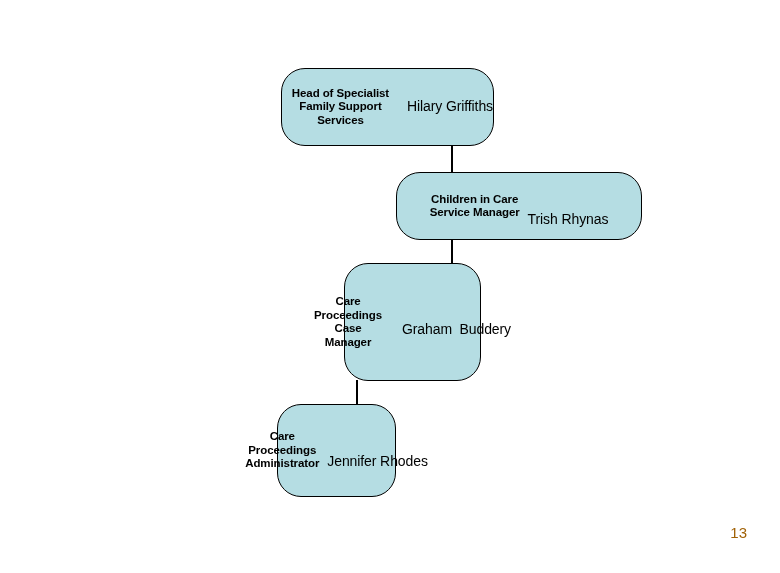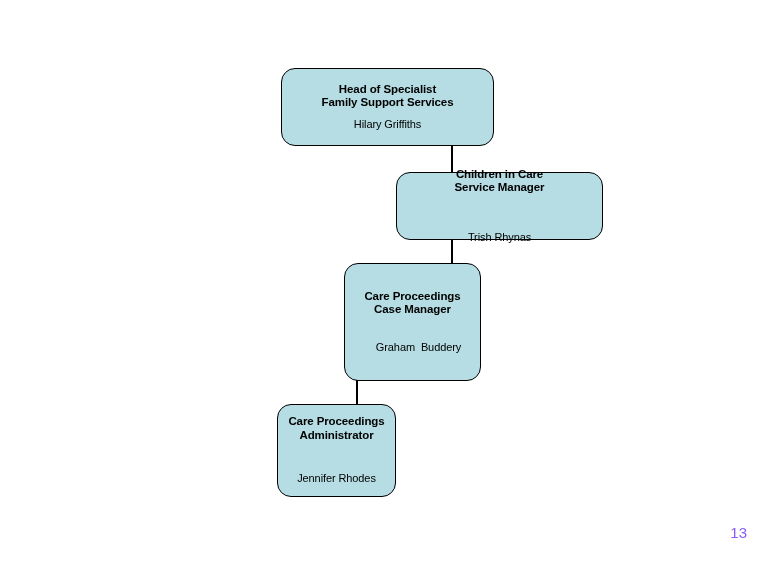--- a/index.html
+++ b/index.html
@@ -13,48 +13,47 @@
     height: 573px;
     background: #ffffff;
     overflow: hidden;
     font-family: "Liberation Sans", sans-serif;
   }
   .node {
     position: absolute;
     box-sizing: border-box;
     background: #b5dde3;
     border: 1.4px solid #000000;
-    border-radius: 14px;
+    border-radius: 24px;
     display: flex;
-    flex-direction: column;
     align-items: center;
     justify-content: center;
     text-align: center;
     color: #000000;
     gap: 8px;
   }
   .node-title {
     font-weight: bold;
     font-size: 11.5px;
     line-height: 13.5px;
     letter-spacing: -0.1px;
     white-space: pre-line;
   }
   .node-person {
     font-weight: normal;
-    font-size: 11px;
+    font-size: 14px;
     line-height: 13.5px;
     letter-spacing: -0.1px;
     white-space: pre;
   }
   
   #node-0 { left: 281px; top: 68px;  width: 213px; height: 78px; }
   #node-0 .node-person { margin-top: 0px; }
 
-  #node-1 { left: 396px; top: 172px; width: 207px; height: 68px; }
+  #node-1 { left: 396px; top: 172px; width: 246px; height: 68px; }
   #node-1 .node-person { margin-top: 28px; }
 
   #node-2 { left: 344px; top: 263px; width: 137px; height: 118px; }
   #node-2 .node-person { margin-top: 16px; margin-left: 12px; }
 
   #node-3 { left: 277px; top: 404px; width: 119px; height: 93px; }
   #node-3 .node-person { margin-top: 22px; }
 
   .connector {
     position: absolute;
@@ -63,21 +62,21 @@
   }
   #connector-0 { left: 451px; top: 145px; height: 28px; }
   #connector-1 { left: 451px; top: 239px; height: 25px; }
   #connector-2 { left: 356px; top: 380px; height: 25px; }
 
   #page-number {
     position: absolute;
     right: 33px;
     bottom: 32px;
     font-size: 15px;
-    color: #8b5cf6;
+    color: #a16207;
   }
 </style>
 </head>
 <body>
 
 <div id="slide">
 
   <div class="node" id="node-0">
     <div class="node-title">Head of Specialist
 Family Support Services</div>

